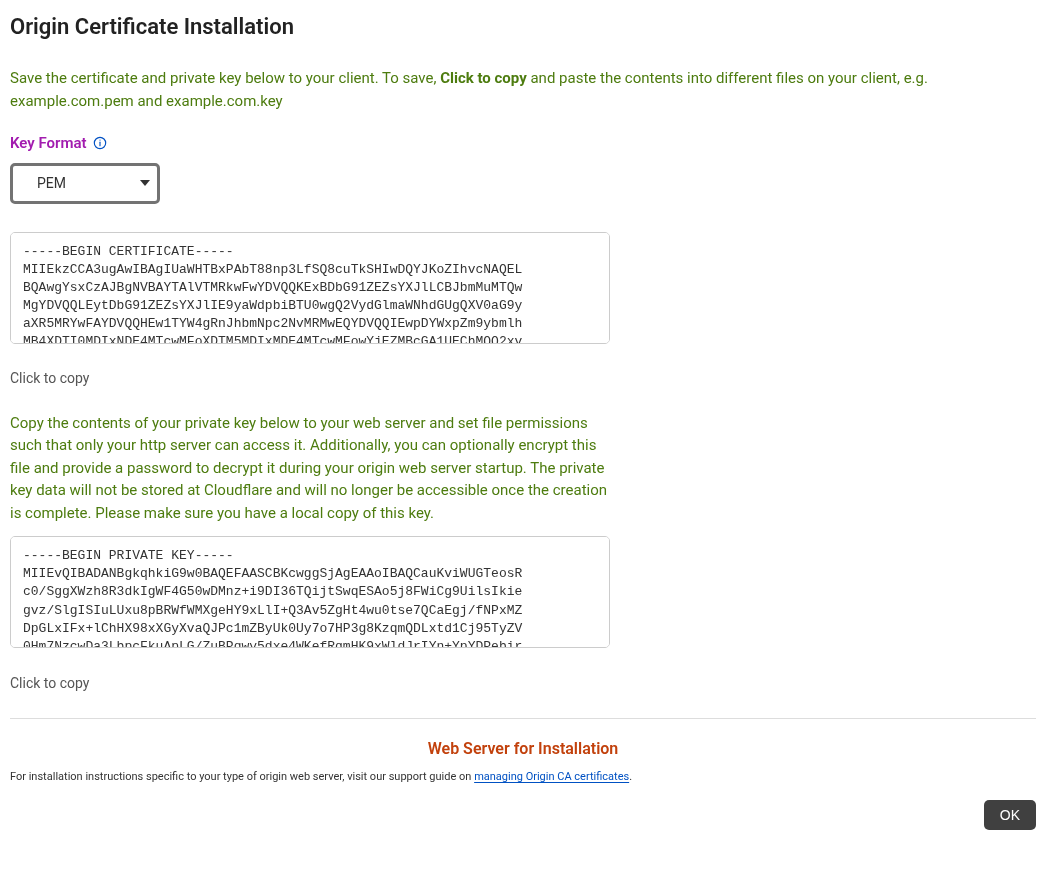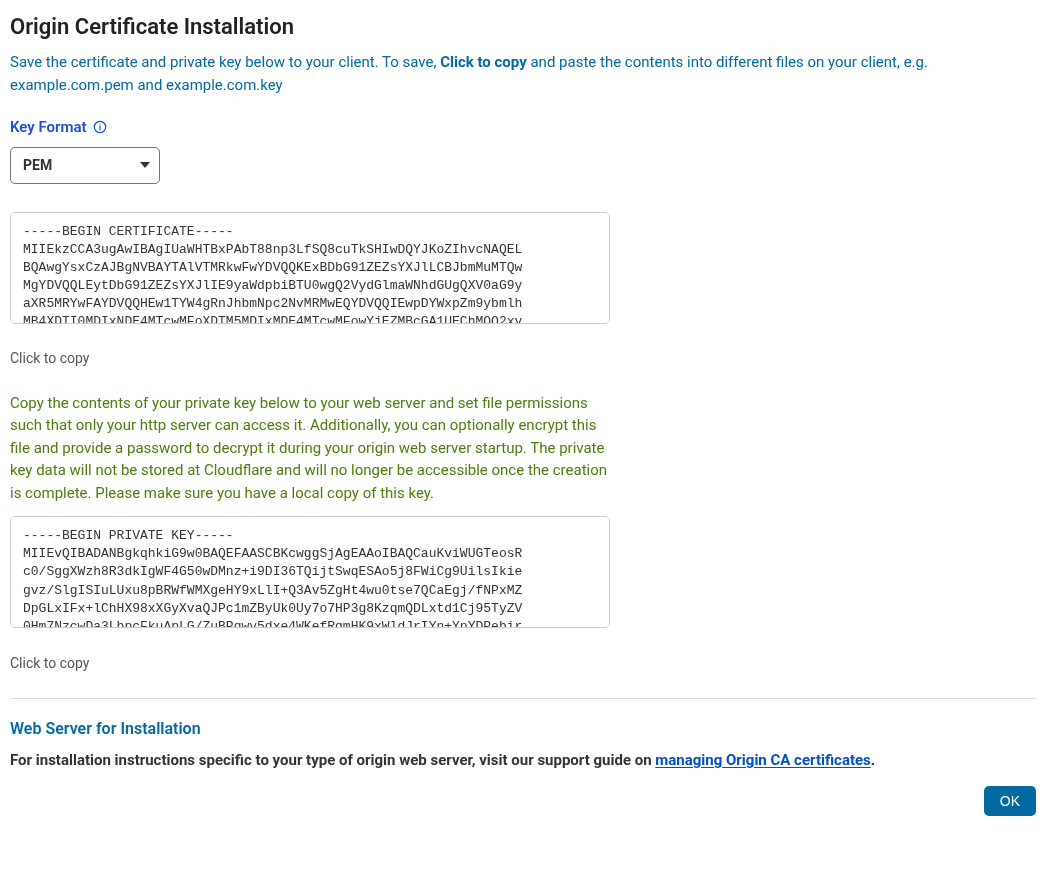--- a/index.html
+++ b/index.html
@@ -11,35 +11,35 @@
       font-family: -apple-system, BlinkMacSystemFont, "Segoe UI", Roboto, Helvetica, Arial, sans-serif;
       color: #1d1d1d;
       padding: 10px 10px 20px 10px;
       width: 1046px;
       font-size: 15px;
       line-height: 1.5;
     }
     h2.page-title {
       font-size: 22px;
       font-weight: 600;
-      margin-bottom: 8px;
+      margin-bottom: 24px;
       color: #222;
     }
     .description {
       font-size: 15px;
-      color: #0369a1;
+      color: #4d7c0f;
       margin-bottom: 20px;
     }
     .description strong {
       font-weight: 700;
     }
     .section-label {
       font-size: 15px;
       font-weight: 600;
-      color: #1d4ed8;
+      color: #a21caf;
       margin-bottom: 8px;
       display: flex;
       align-items: center;
       gap: 6px;
     }
     .info-icon {
       display: inline-flex;
       align-items: center;
       justify-content: center;
       width: 14px;
@@ -49,32 +49,31 @@
     .info-icon svg {
       width: 14px;
       height: 14px;
     }
     .select-wrapper {
       position: relative;
       display: inline-block;
       margin-bottom: 28px;
     }
     .select-box {
-      border: 1px solid #737373;
+      border: 3px solid #737373;
       border-radius: 5px;
-      padding: 7px 36px 7px 12px;
+      padding: 7px 36px 7px 24px;
       font-size: 14px;
       color: #333;
       background: #fff;
       min-width: 150px;
       cursor: pointer;
       display: flex;
       align-items: center;
       justify-content: space-between;
-      font-weight: bold;
     }
     .select-arrow {
       position: absolute;
       right: 10px;
       top: 50%;
       transform: translateY(-50%);
       pointer-events: none;
     }
     .select-arrow svg {
       width: 10px;
@@ -118,41 +117,41 @@
       display: inline-block;
     }
     hr.divider {
       border: none;
       border-top: 1px solid #ddd;
       margin: 24px 0 18px 0;
     }
     .webserver-title {
       font-size: 16px;
       font-weight: 600;
-      color: #0369a1;
+      color: #c2410c;
       margin-bottom: 8px;
+      text-align: center;
     }
     .webserver-text {
-      font-size: 15px;
+      font-size: 11px;
       color: #333;
-      font-weight: bold;
     }
     .webserver-text a {
       color: #0051c3;
       text-decoration: underline;
       text-decoration-style: solid;
       text-underline-offset: 2px;
     }
     .ok-button-row {
       display: flex;
       justify-content: flex-end;
       margin-top: 14px;
     }
     .ok-button {
-      background: #0369a1;
+      background: #404040;
       color: #fff;
       border: none;
       border-radius: 5px;
       padding: 7px 16px;
       font-size: 14px;
       cursor: pointer;
     }
   </style>
 </head>
 <body>

